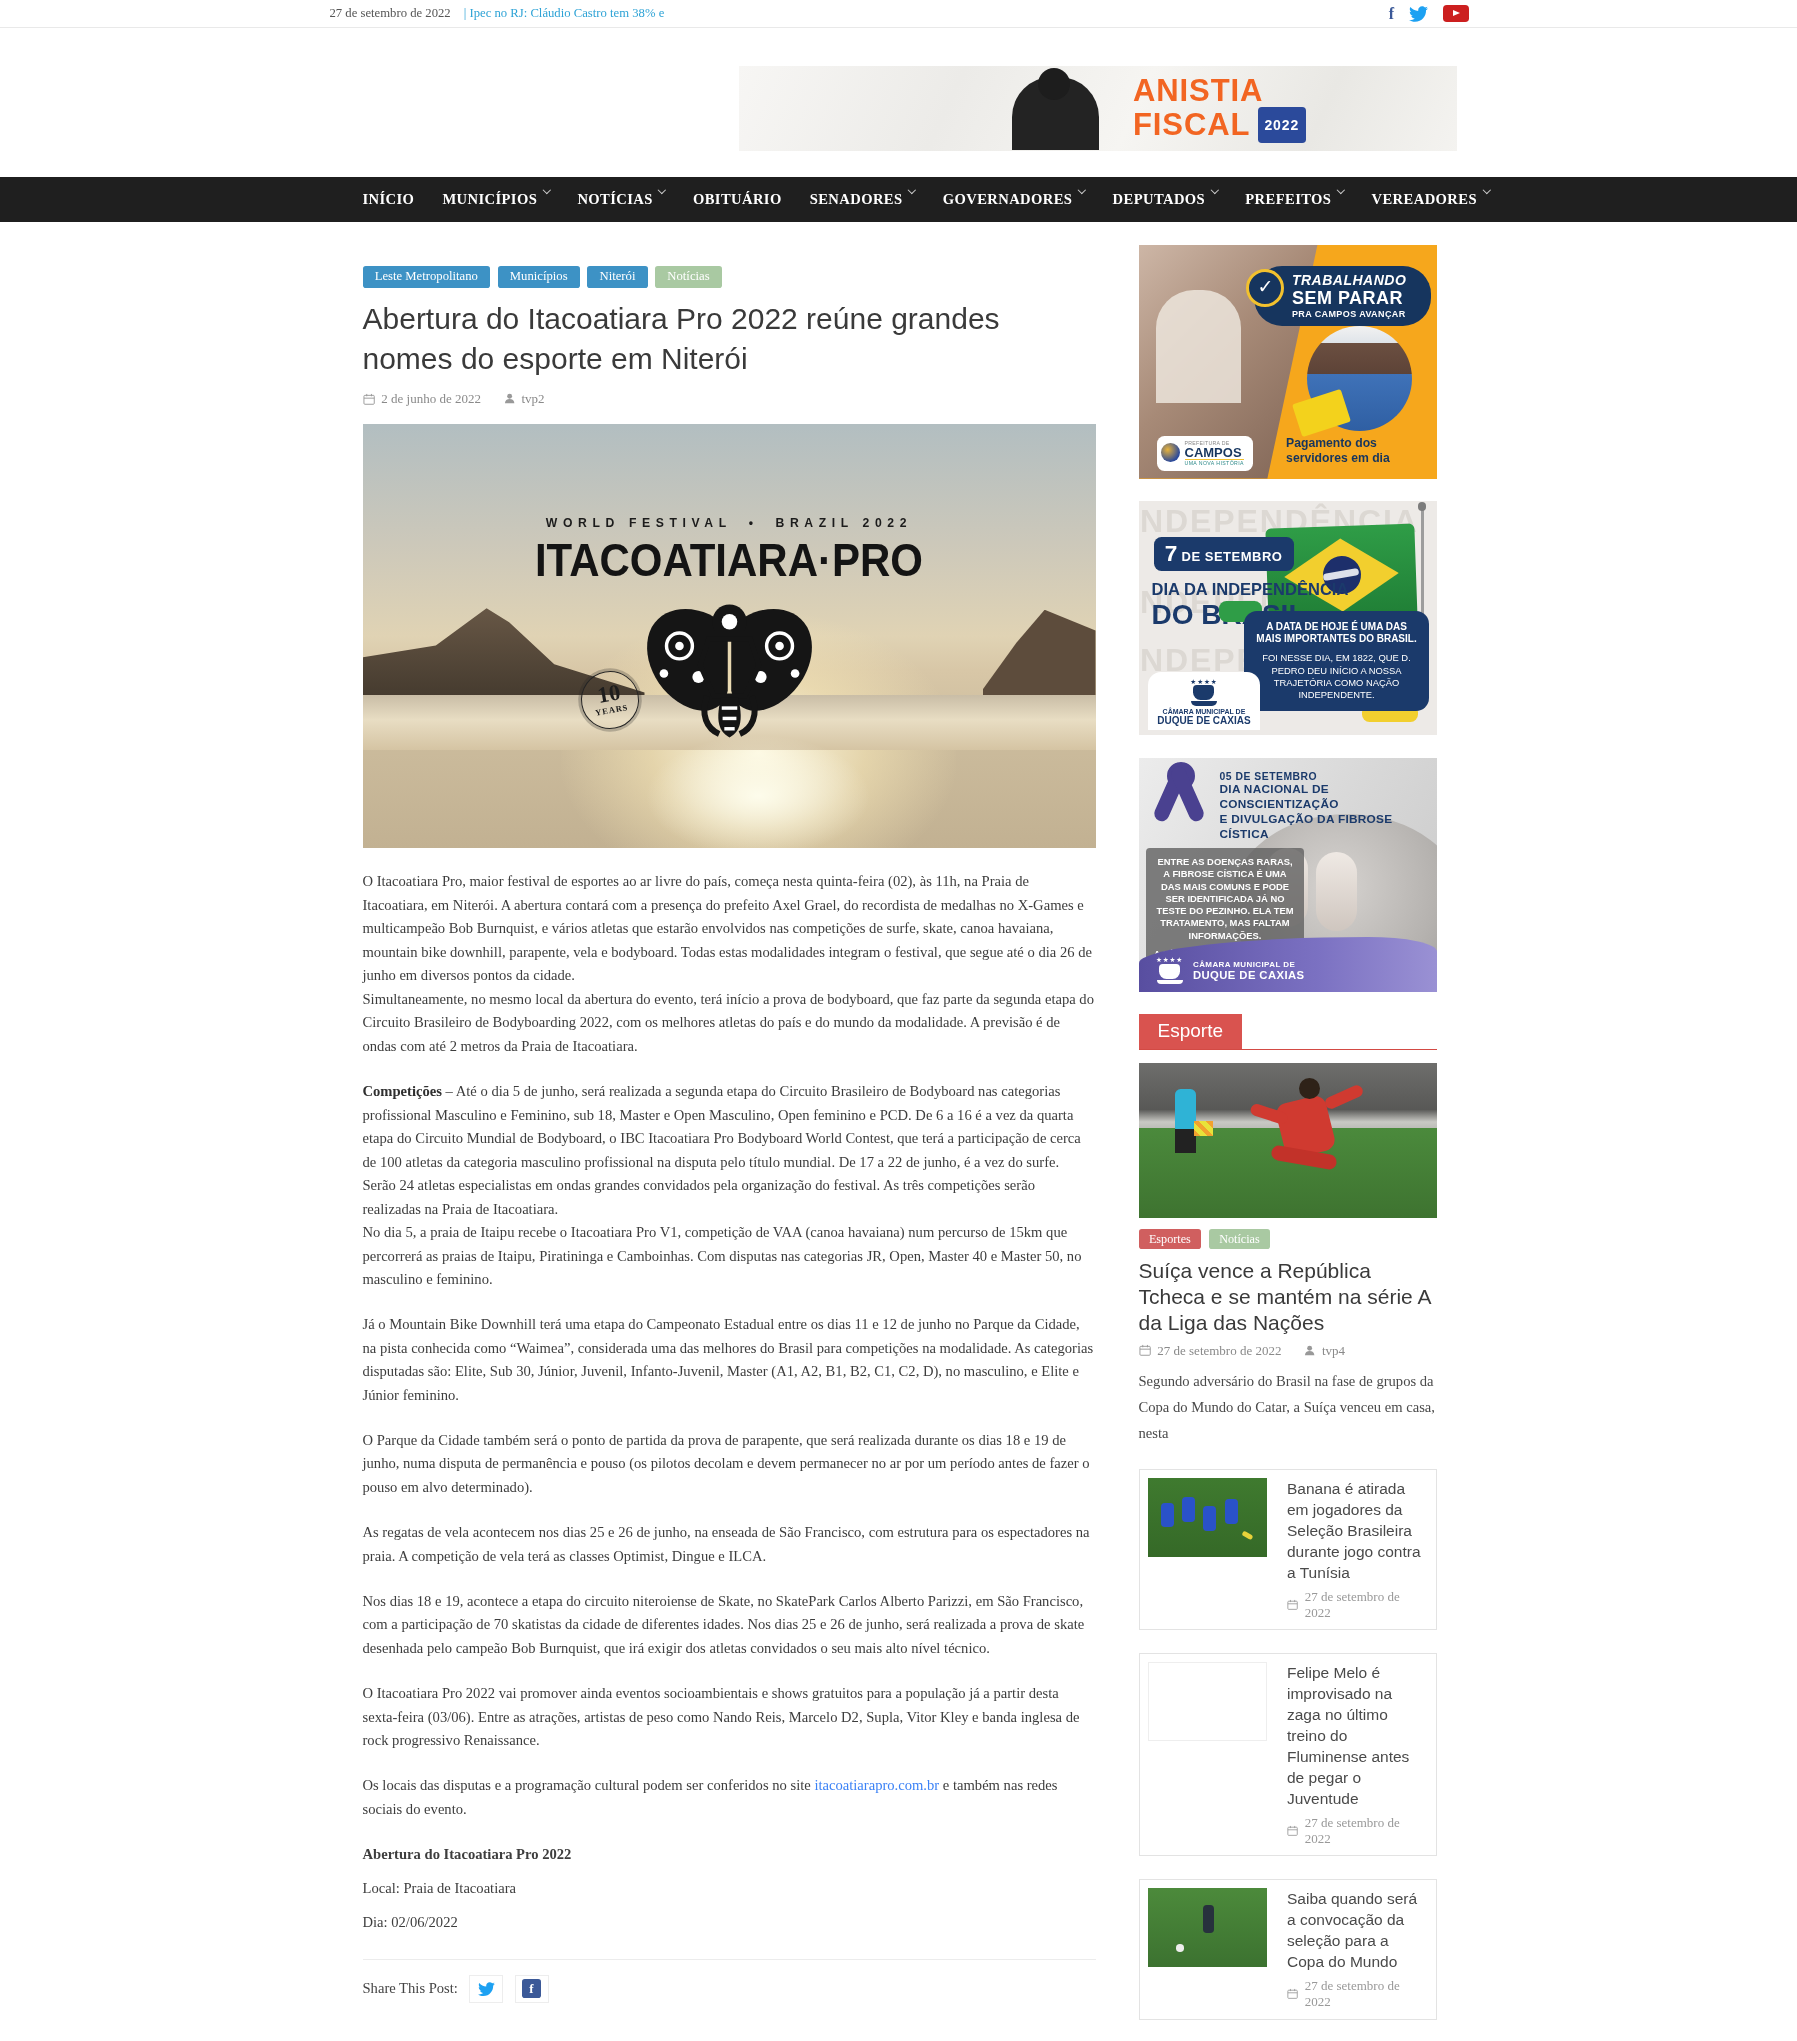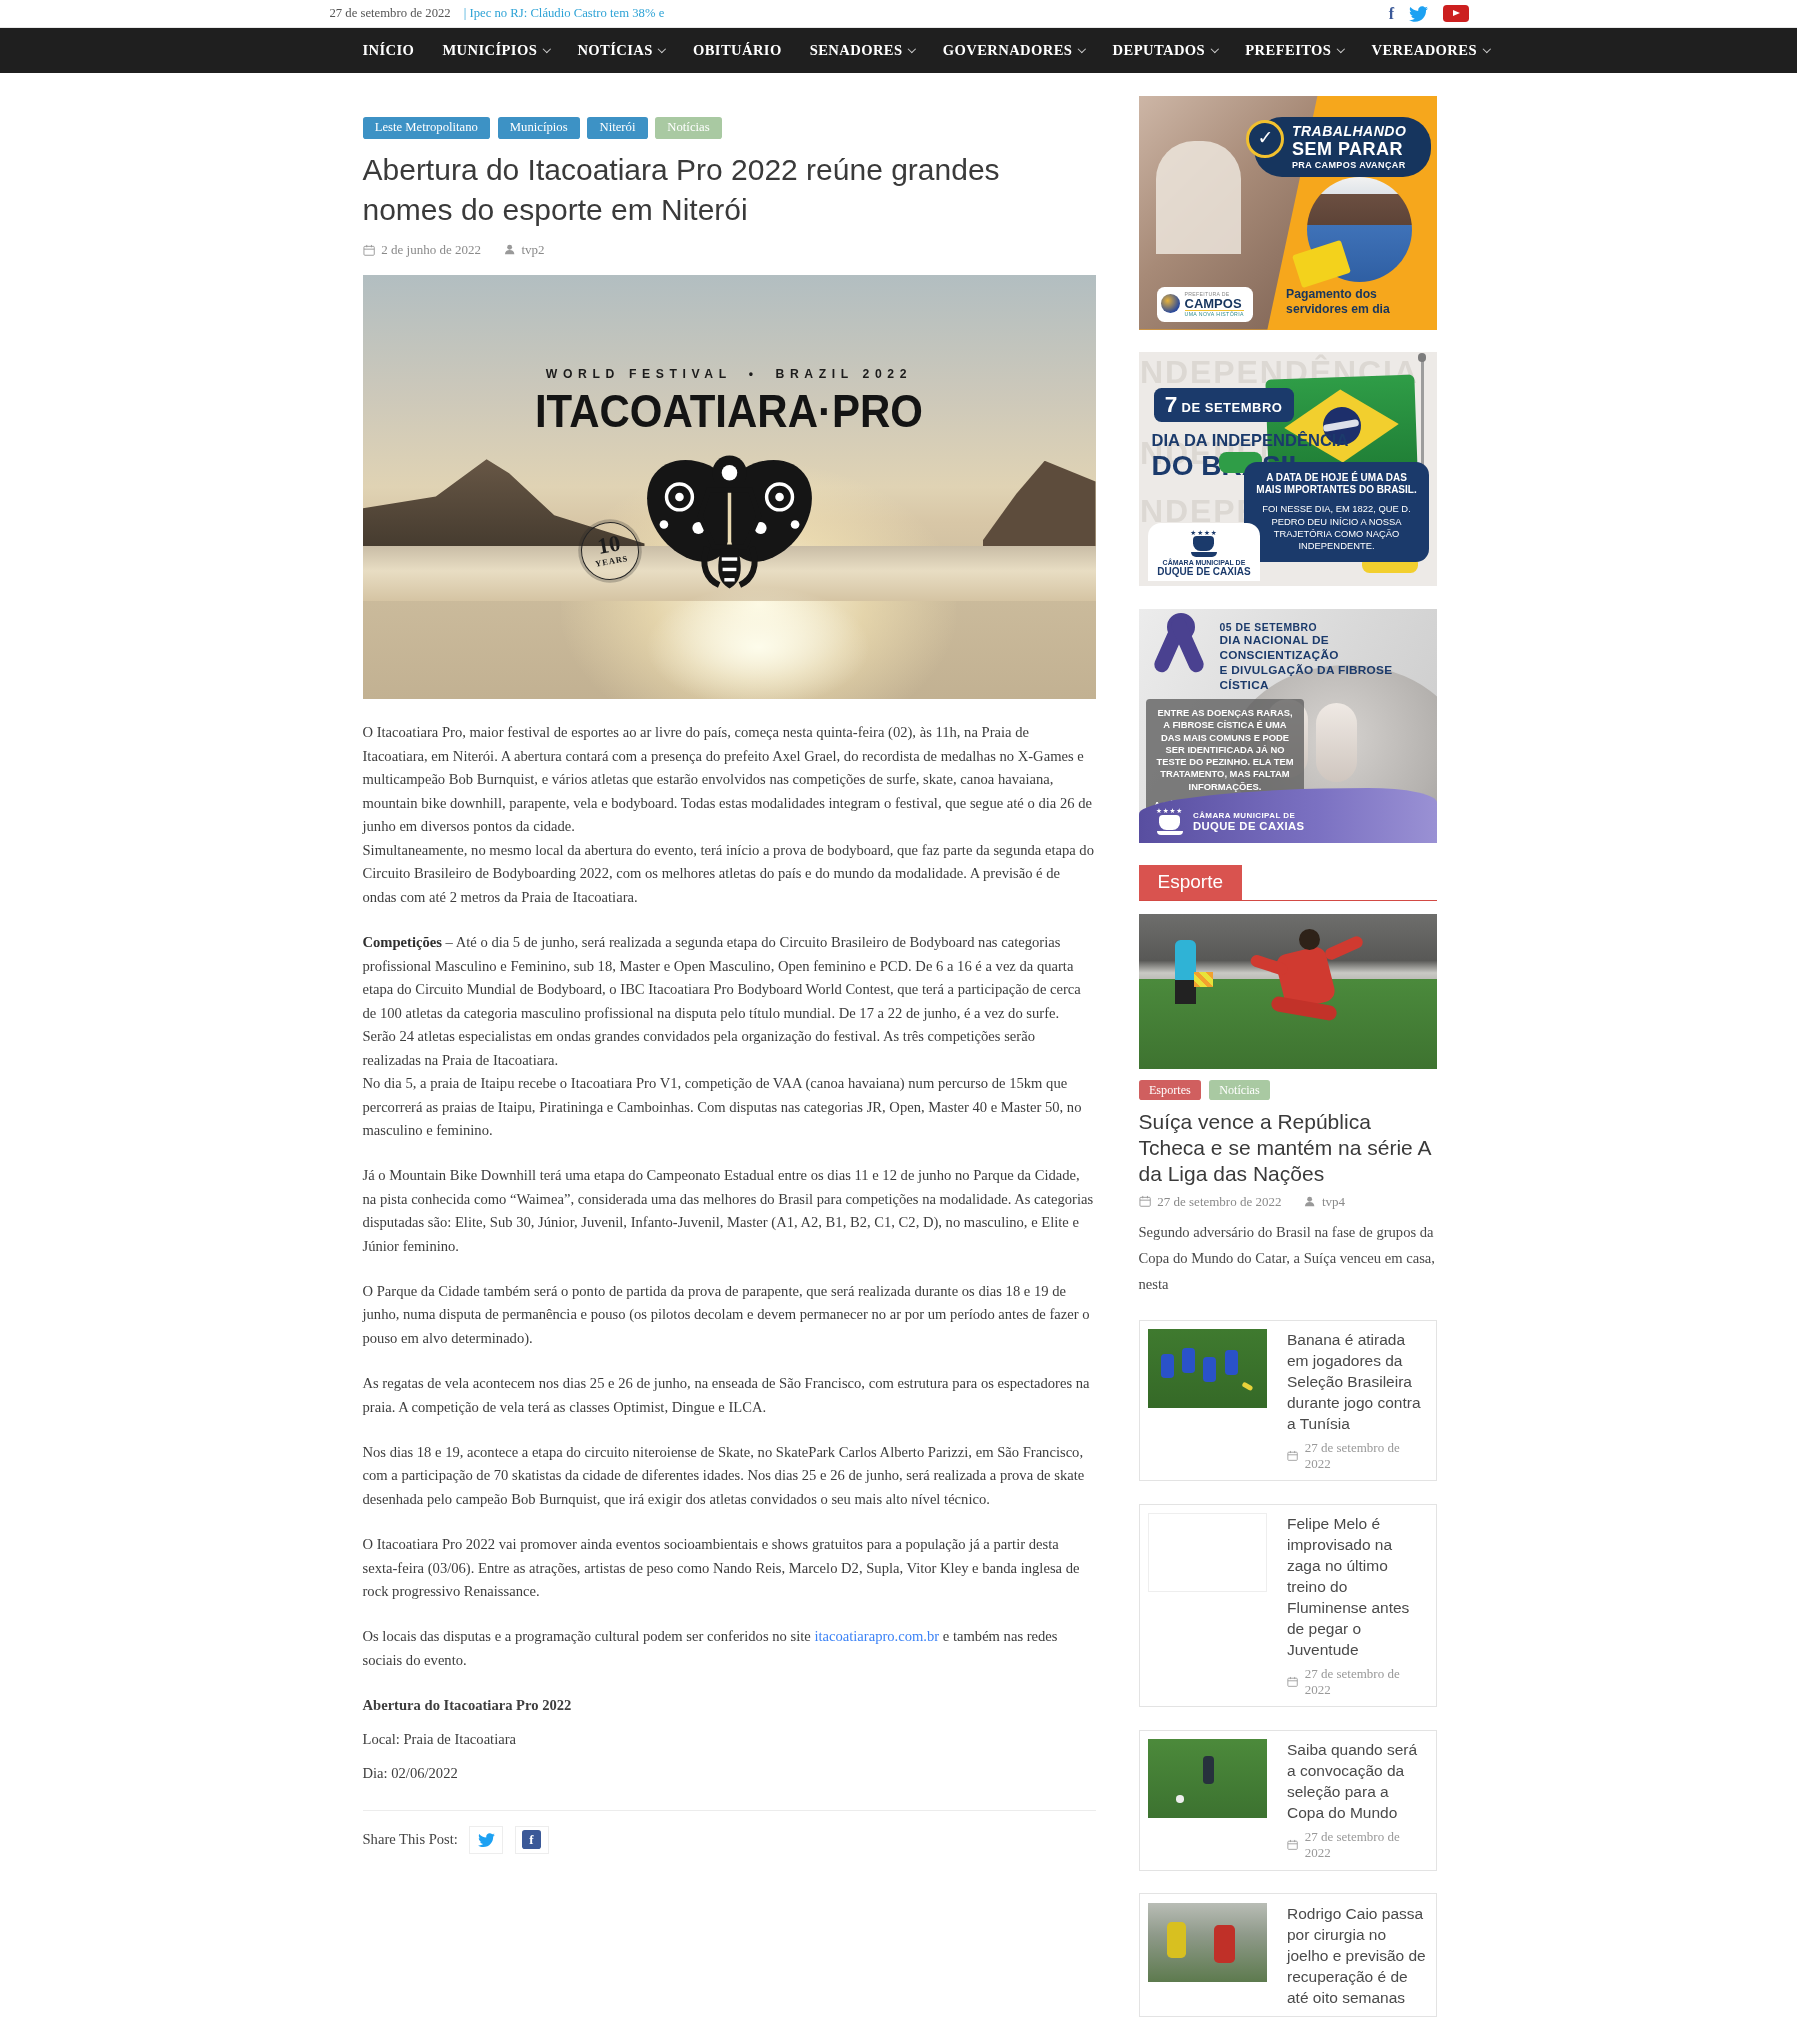--- a/index.html
+++ b/index.html
@@ -29,21 +29,21 @@
   .banner-head { position:absolute; left:299px; top:1.9px; width:32px; height:32px; background:#1d1d1d; border-radius:50%; }
   .banner-txt { position:absolute; left:394px; top:9.4px; font-family:"Liberation Sans",sans-serif; font-weight:bold;
             color:#f26522; font-size:31px; line-height:32px; letter-spacing:0.9px; }
   .banner-badge { display:inline-block; background:#2b4a9b; color:#fff; font-size:14px; padding:1.9px 6.6px;
             border-radius:3.8px; vertical-align:5.6px; margin-left:7.5px; letter-spacing:0.9px; }
 
   
   .nav { background:#1f1f1f; height:45px; }
   .nav ul { list-style:none; display:flex; align-items:center; height:45px; width:1073px; margin:0 auto; }
   .nav li { color:#fff; font-family:"Liberation Serif",serif; font-weight:bold; font-size:14.6px;
-            letter-spacing:0.4px; padding-right:28px; cursor:pointer; display:flex; align-items:center; }
+            letter-spacing:0.4px; padding-right:28px; cursor:pointer; display:flex; }
   .caret { display:inline-block; margin-left:6.6px; width:5.6px; height:5.6px; border-right:1.5px solid #cdcdcd;
            border-bottom:1.5px solid #cdcdcd; transform:rotate(45deg); margin-top:-3.8px; }
 
   
   .content { display:flex; padding-top:22.6px; }
   .main { width:733px; margin-right:43px; }
   .sidebar { width:298px; }
 
   
   .tags { display:flex; gap:7.5px; margin-top:21px; }
@@ -247,20 +247,32 @@
               <path fill="#1da1f2" d="M23.9 2.6c-.9.4-1.8.7-2.8.8 1-.6 1.8-1.6 2.2-2.7-1 .6-2 1-3.1 1.2C19.2.9 17.9.3 16.5.3c-2.7 0-4.9 2.2-4.9 4.9 0 .4 0 .8.1 1.1C7.7 6.1 4.1 4.2 1.7 1.3c-.4.7-.7 1.6-.7 2.5 0 1.7.9 3.2 2.2 4.1-.8 0-1.6-.2-2.2-.6v.1c0 2.4 1.7 4.4 3.9 4.8-.4.1-.8.2-1.3.2-.3 0-.6 0-.9-.1.6 2 2.4 3.4 4.6 3.4-1.7 1.3-3.8 2.1-6.1 2.1-.4 0-.8 0-1.2-.1 2.2 1.4 4.8 2.2 7.5 2.2 9 0 14-7.5 14-14v-.6c1-.7 1.8-1.6 2.4-2.7z"></path>
             </svg>
         </span>
         <span class="soc">
             <span class="yt"></span>
           </span>
       </span>
     </div>
   </div>
 
+  <div class="header">
+    <div class="hdr-inner">
+      <div class="banner">
+        <div class="banner-person"></div>
+        <div class="banner-head"></div>
+        <div class="banner-txt">
+          <div><span>ANISTIA</span></div>
+          <div><span>FISCAL</span><span class="banner-badge">2022</span></div>
+        </div>
+      </div>
+    </div>
+  </div>
 
   <div class="nav">
     <ul>
       <li>
           <span>INÍCIO</span>
         </li>
       <li>
           <span>MUNICÍPIOS</span>
           <span class="caret"></span>
         </li>

